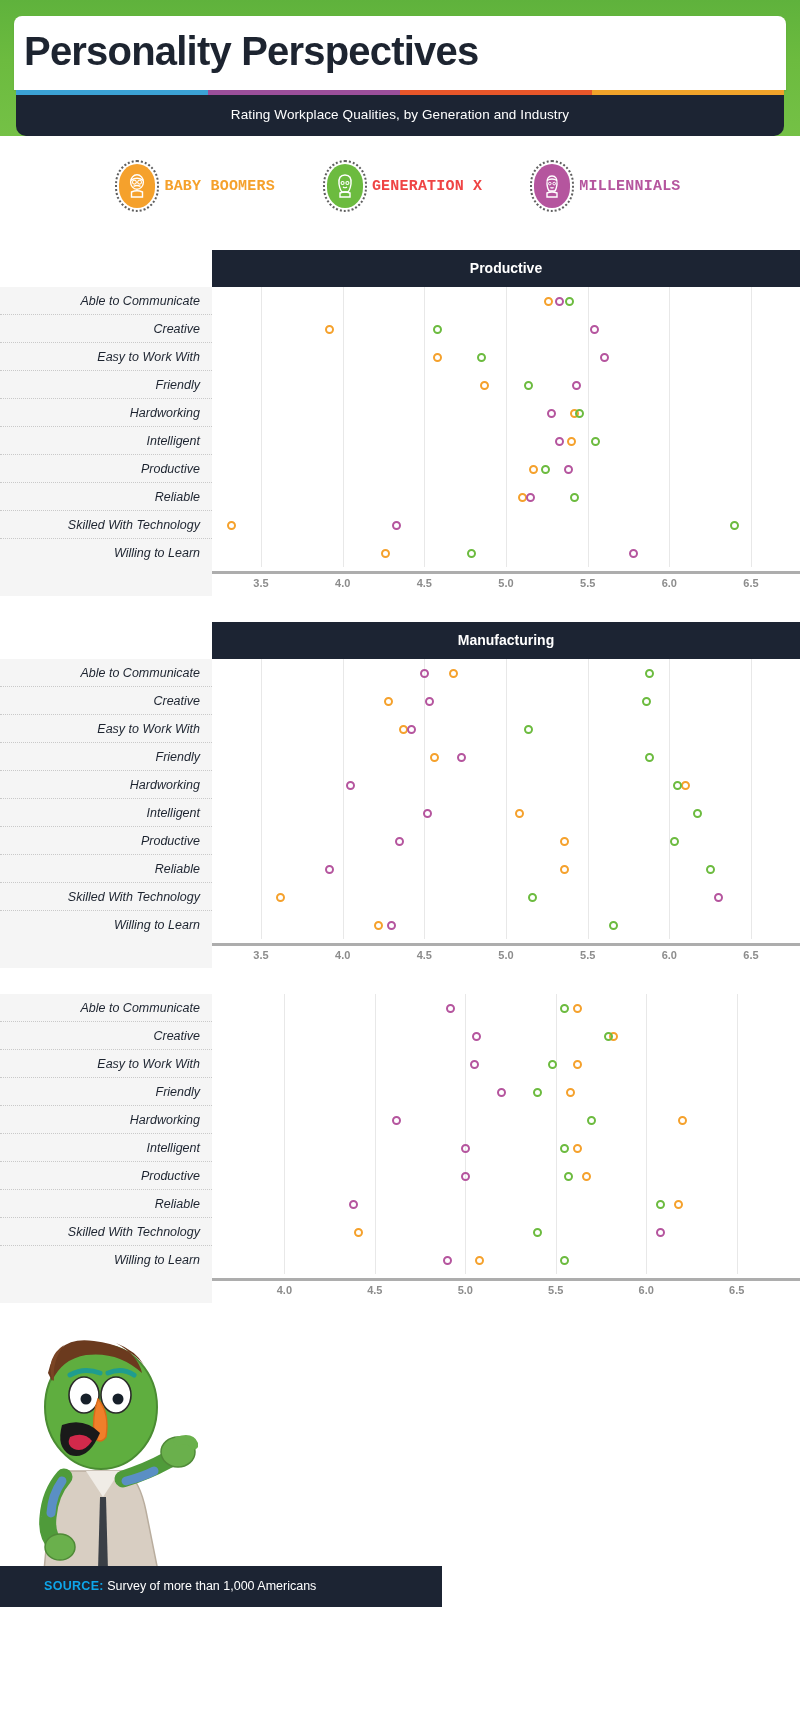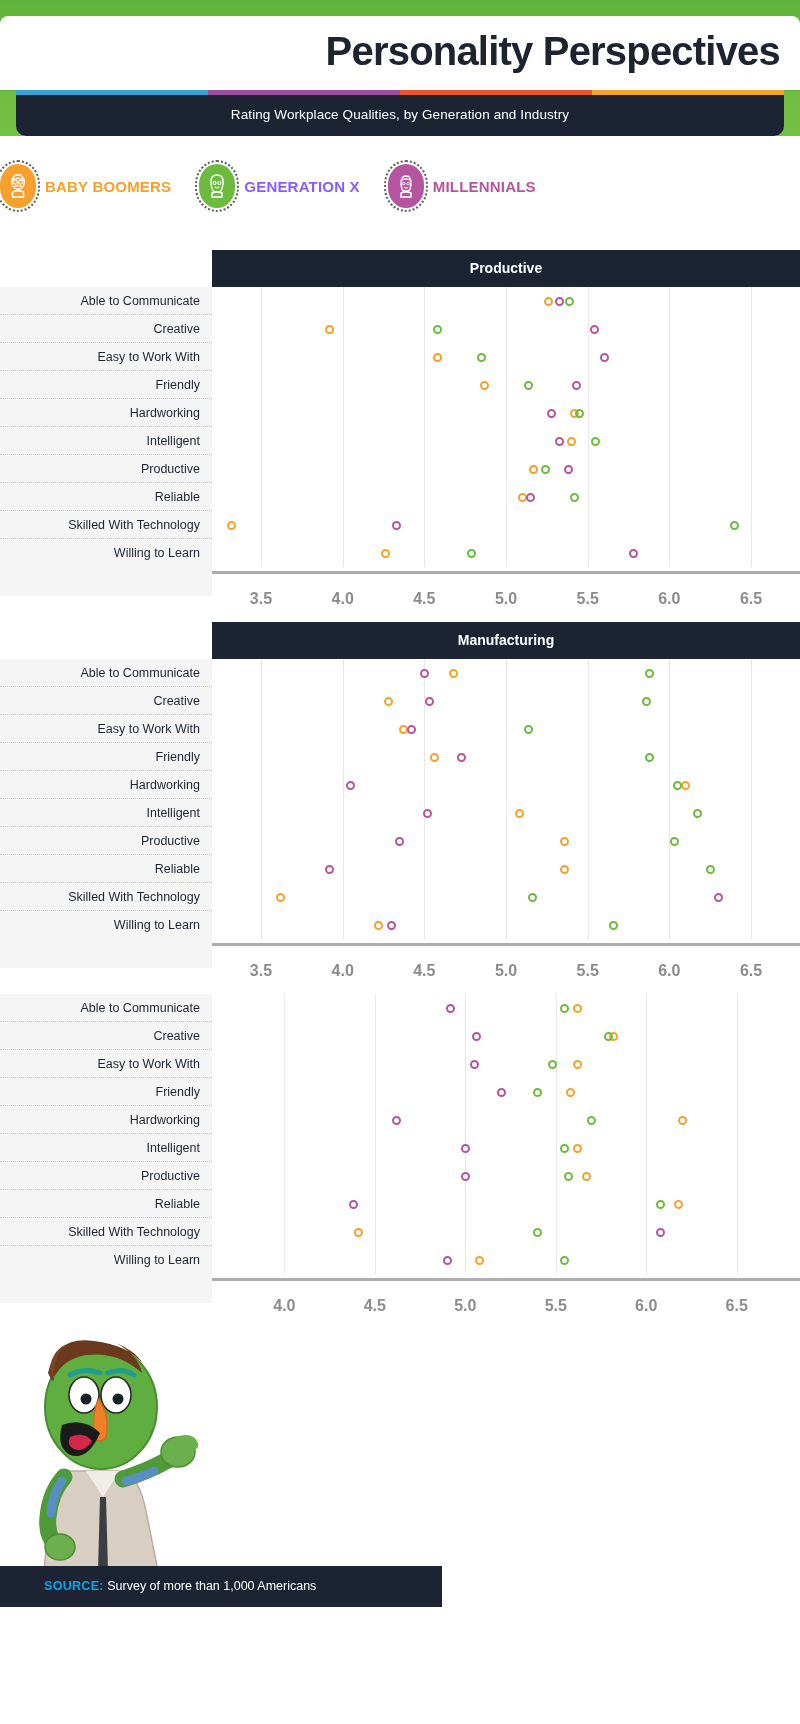--- a/index.html
+++ b/index.html
@@ -11,25 +11,25 @@
   }
   .page { width: 800px; position: relative; background:#fff; }
 
   
   .header-green {
     background: linear-gradient(180deg,#5fb23c 0%, #6cbb3f 40%, #76c247 100%);
     padding: 16px 0 0 0;
     position: relative;
   }
   .title-card {
-    margin: 0 0;
+    margin: 0 14px;
     background: #ffffff;
     border-radius: 8px 8px 0 0;
-    text-align: right;
-    padding: 14px 20px 18px 10px;
+    text-align: left;
+    padding: 14px 4px 18px 10px;
     box-shadow: 0 1px 2px rgba(0,0,0,.10);
   }
   .title-card h1 {
     font-size: 40px;
     font-weight: 700;
     color: #1d2430;
     letter-spacing: -0.8px;
     line-height: 1.05;
     white-space: nowrap;
   }
@@ -43,25 +43,26 @@
     color: #ffffff;
     font-size: 13.5px;
     padding: 12px 10px 14px 10px;
     letter-spacing: .1px;
   }
   .header-white-pad { height: 14px; background:#fff; }
 
   
   .legend {
     display: flex;
-    justify-content: flex-start;
+    justify-content: center;
     align-items: center;
-    gap: 28px;
+    gap: 52px;
     padding: 14px 0 16px 0;
     background: #fff;
+    font-family: Liberation Mono, monospace;
   }
   .legend-item { display: flex; align-items: center; gap: 9px; }
   .legend-badge {
     width: 36px; height: 44px;
     border-radius: 50%/46%;
     display: flex; align-items: center; justify-content: center;
     position: relative;
   }
   .legend-badge::before{
     content:"";
@@ -99,20 +100,21 @@
     font-size: 14px;
     font-weight: 700;
     padding: 10px 6px 11px 6px;
   }
   .chart-body { display: flex; }
   .cat-col {
     width: 212px;
     flex: 0 0 212px;
     background: #f5f5f5;
     padding: 0;
+    font-style: italic;
   }
   .cat-row {
     height: 28px;
     display: flex;
     align-items: center;
     justify-content: flex-end;
     padding-right: 12px;
     font-size: 12.5px;
     color: #1d2430;
     border-bottom: 1px dotted #c9c9c9;
@@ -143,23 +145,23 @@
     background: transparent;
   }
   .axis-line {
     height: 3px;
     background: #adadad;
     margin-top: 4px;
   }
   .axis-labels { position: relative; height: 22px; }
   .axis-label {
     position: absolute;
-    top: 16px;
+    top: 3px;
     transform: translateX(-50%);
-    font-size: 16px;
+    font-size: 11px;
     color: #8c8c8c;
     font-weight: 600;
   }
 
   
   .footer { position: relative; height: 300px; margin-top: 4px; }
   .mascot { position: absolute; left: 8px; bottom: 36px; width: 190px; height: 250px; }
   .source-bar {
     position: absolute;
     left: 0; bottom: 0;
@@ -229,21 +231,21 @@
     <div class="legend-item">
       <span class="legend-badge" style="background:#6cbb3f">
         <svg width="22" height="28" viewBox="0 0 22 28" aria-hidden="true">
           <path d="M5 12 Q4 3 11 3 Q18 3 17 12 Q16 18 14 20 L8 20 Q6 18 5 12 Z" fill="none" stroke="#fff" stroke-width="1.4"></path>
           <circle cx="8.6" cy="11" r="1.5" fill="none" stroke="#fff" stroke-width="1.1"></circle>
           <circle cx="13.4" cy="11" r="1.5" fill="none" stroke="#fff" stroke-width="1.1"></circle>
           <path d="M9 15 Q11 16.5 13 15" fill="none" stroke="#fff" stroke-width="1.2"></path>
           <path d="M6 21 Q11 19 16 21 L16 25 L6 25 Z" fill="none" stroke="#fff" stroke-width="1.4"></path>
         </svg>
       </span>
-      <span class="legend-label" style="color:#8b5cf6">GENERATION X</span>
+      <span class="legend-label" style="color:#ef4444">GENERATION X</span>
     </div>
 
     <div class="legend-item">
       <span class="legend-badge" style="background:#b5559e">
         <svg width="22" height="28" viewBox="0 0 22 28" aria-hidden="true">
           <path d="M6 12 Q5.5 4 11 4 Q16.5 4 16 12 Q15.6 17 13.8 19 L8.2 19 Q6.4 17 6 12 Z" fill="none" stroke="#fff" stroke-width="1.4"></path>
           <path d="M6 8.5 Q11 5.5 16 8.5" fill="none" stroke="#fff" stroke-width="1.4"></path>
           <circle cx="8.8" cy="11.6" r="1.3" fill="none" stroke="#fff" stroke-width="1"></circle>
           <circle cx="13.2" cy="11.6" r="1.3" fill="none" stroke="#fff" stroke-width="1"></circle>
           <path d="M9.4 15.4 Q11 16.4 12.6 15.4" fill="none" stroke="#fff" stroke-width="1.2"></path>

